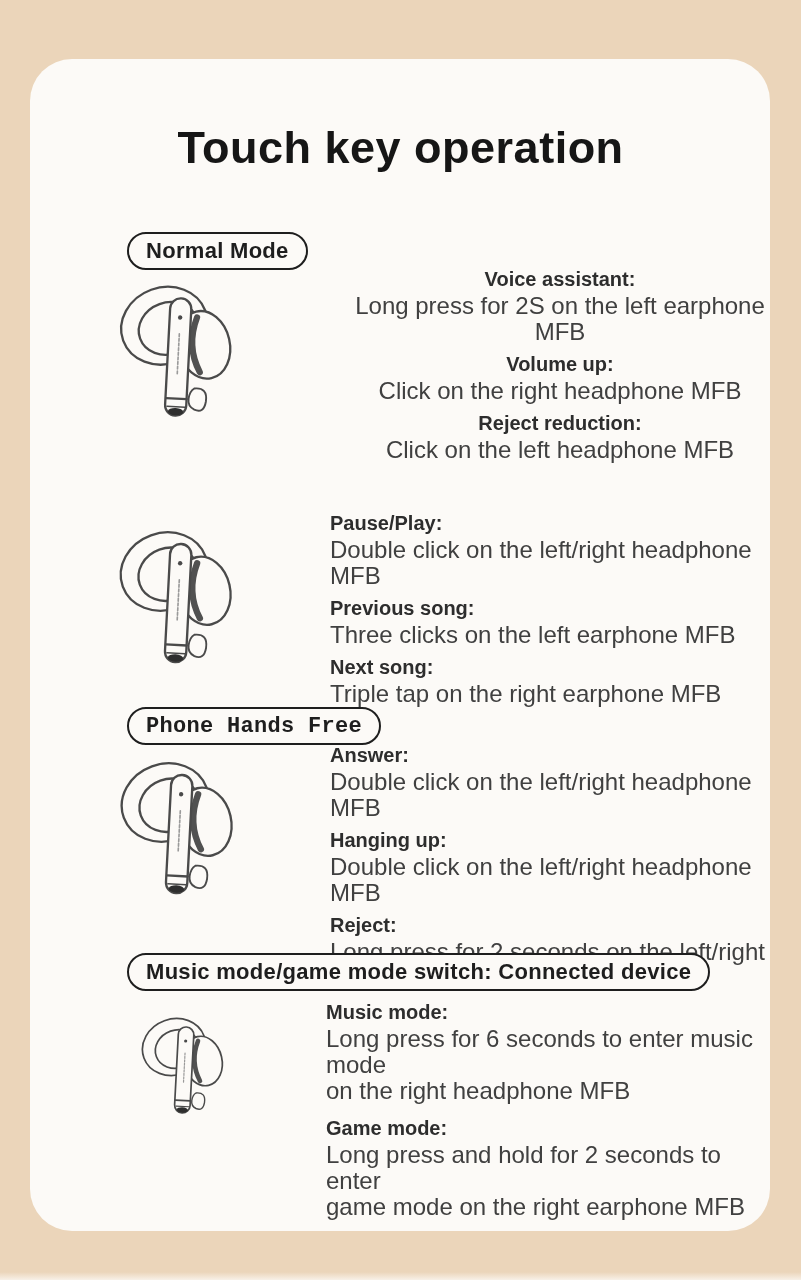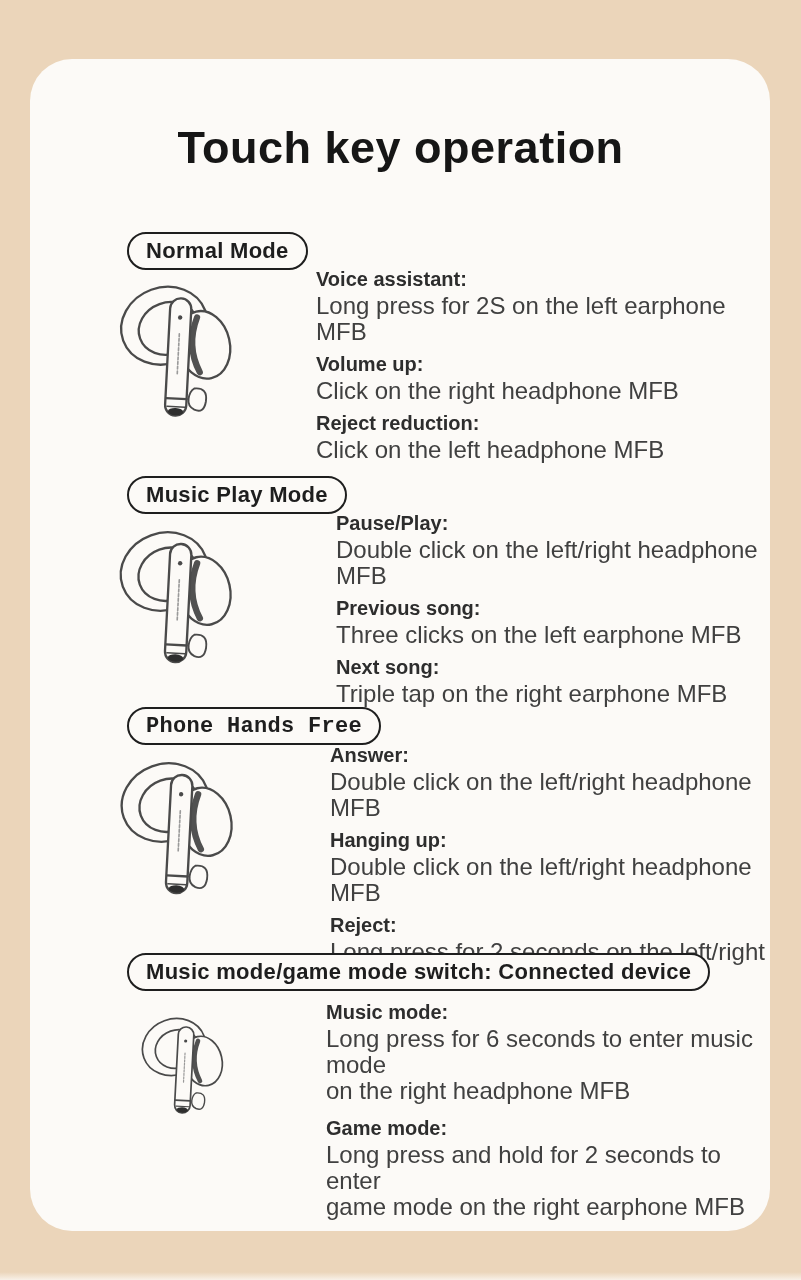--- a/index.html
+++ b/index.html
@@ -96,45 +96,42 @@
 
   <div class="pill" style="left:127px;top:232px;">
     <span>Normal Mode</span>
   </div>
   <svg class="bracket" style="left:222px;top:312px;" width="88" height="78" viewBox="0 0 88 78" preserveAspectRatio="none">
     <use href="#bracket3-shape"></use>
   </svg>
   <svg class="earbud" style="left:116px;top:282px;" width="132" height="142" viewBox="0 0 96 104">
     <use href="#earbud-shape"></use>
   </svg>
-  <div class="textcol" style="left:316px;top:266px;width:436px;">
+  <div class="textcol" style="left:342px;top:266px;width:436px;text-align:center;">
     <div class="item">
       <div class="h">Voice assistant:</div>
       <div class="d">Long press for 2S on the left earphone MFB</div>
     </div>
     <div class="item">
       <div class="h">Volume up:</div>
       <div class="d">Click on the right headphone MFB</div>
     </div>
     <div class="item">
       <div class="h">Reject reduction:</div>
       <div class="d">Click on the left headphone MFB</div>
     </div>
   </div>
 
-  <div class="pill" style="left:127px;top:476px;">
-    <span>Music Play Mode</span>
-  </div>
   <svg class="bracket" style="left:222px;top:558px;" width="88" height="92" viewBox="0 0 88 78" preserveAspectRatio="none">
     <use href="#bracket3-shape"></use>
   </svg>
   <svg class="earbud" style="left:116px;top:527px;" width="132" height="144" viewBox="0 0 96 104">
     <use href="#earbud-shape"></use>
   </svg>
-  <div class="textcol" style="left:330px;top:510px;width:436px;margin-left:6px;">
+  <div class="textcol" style="left:330px;top:510px;width:436px;">
     <div class="item">
       <div class="h">Pause/Play:</div>
       <div class="d">Double click on the left/right headphone MFB</div>
     </div>
     <div class="item">
       <div class="h">Previous song:</div>
       <div class="d">Three clicks on the left earphone MFB</div>
     </div>
     <div class="item">
       <div class="h">Next song:</div>

